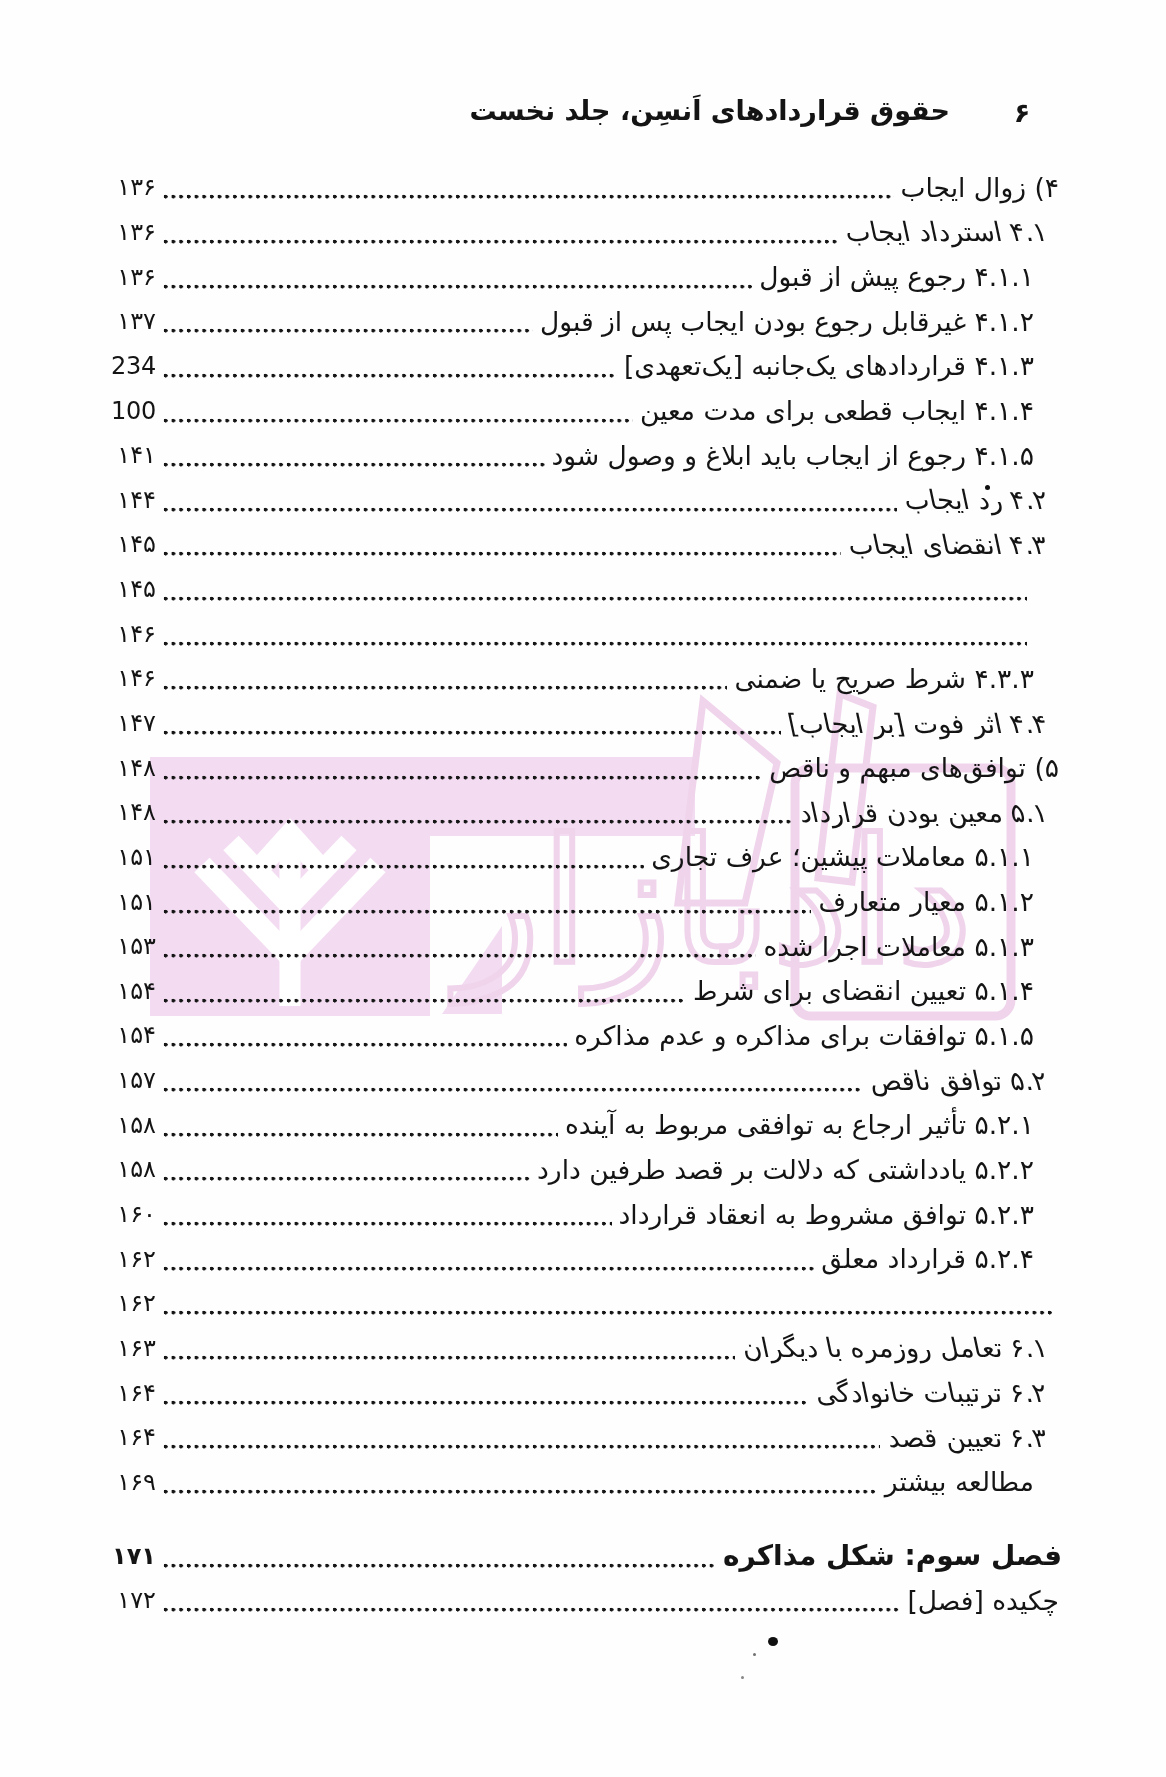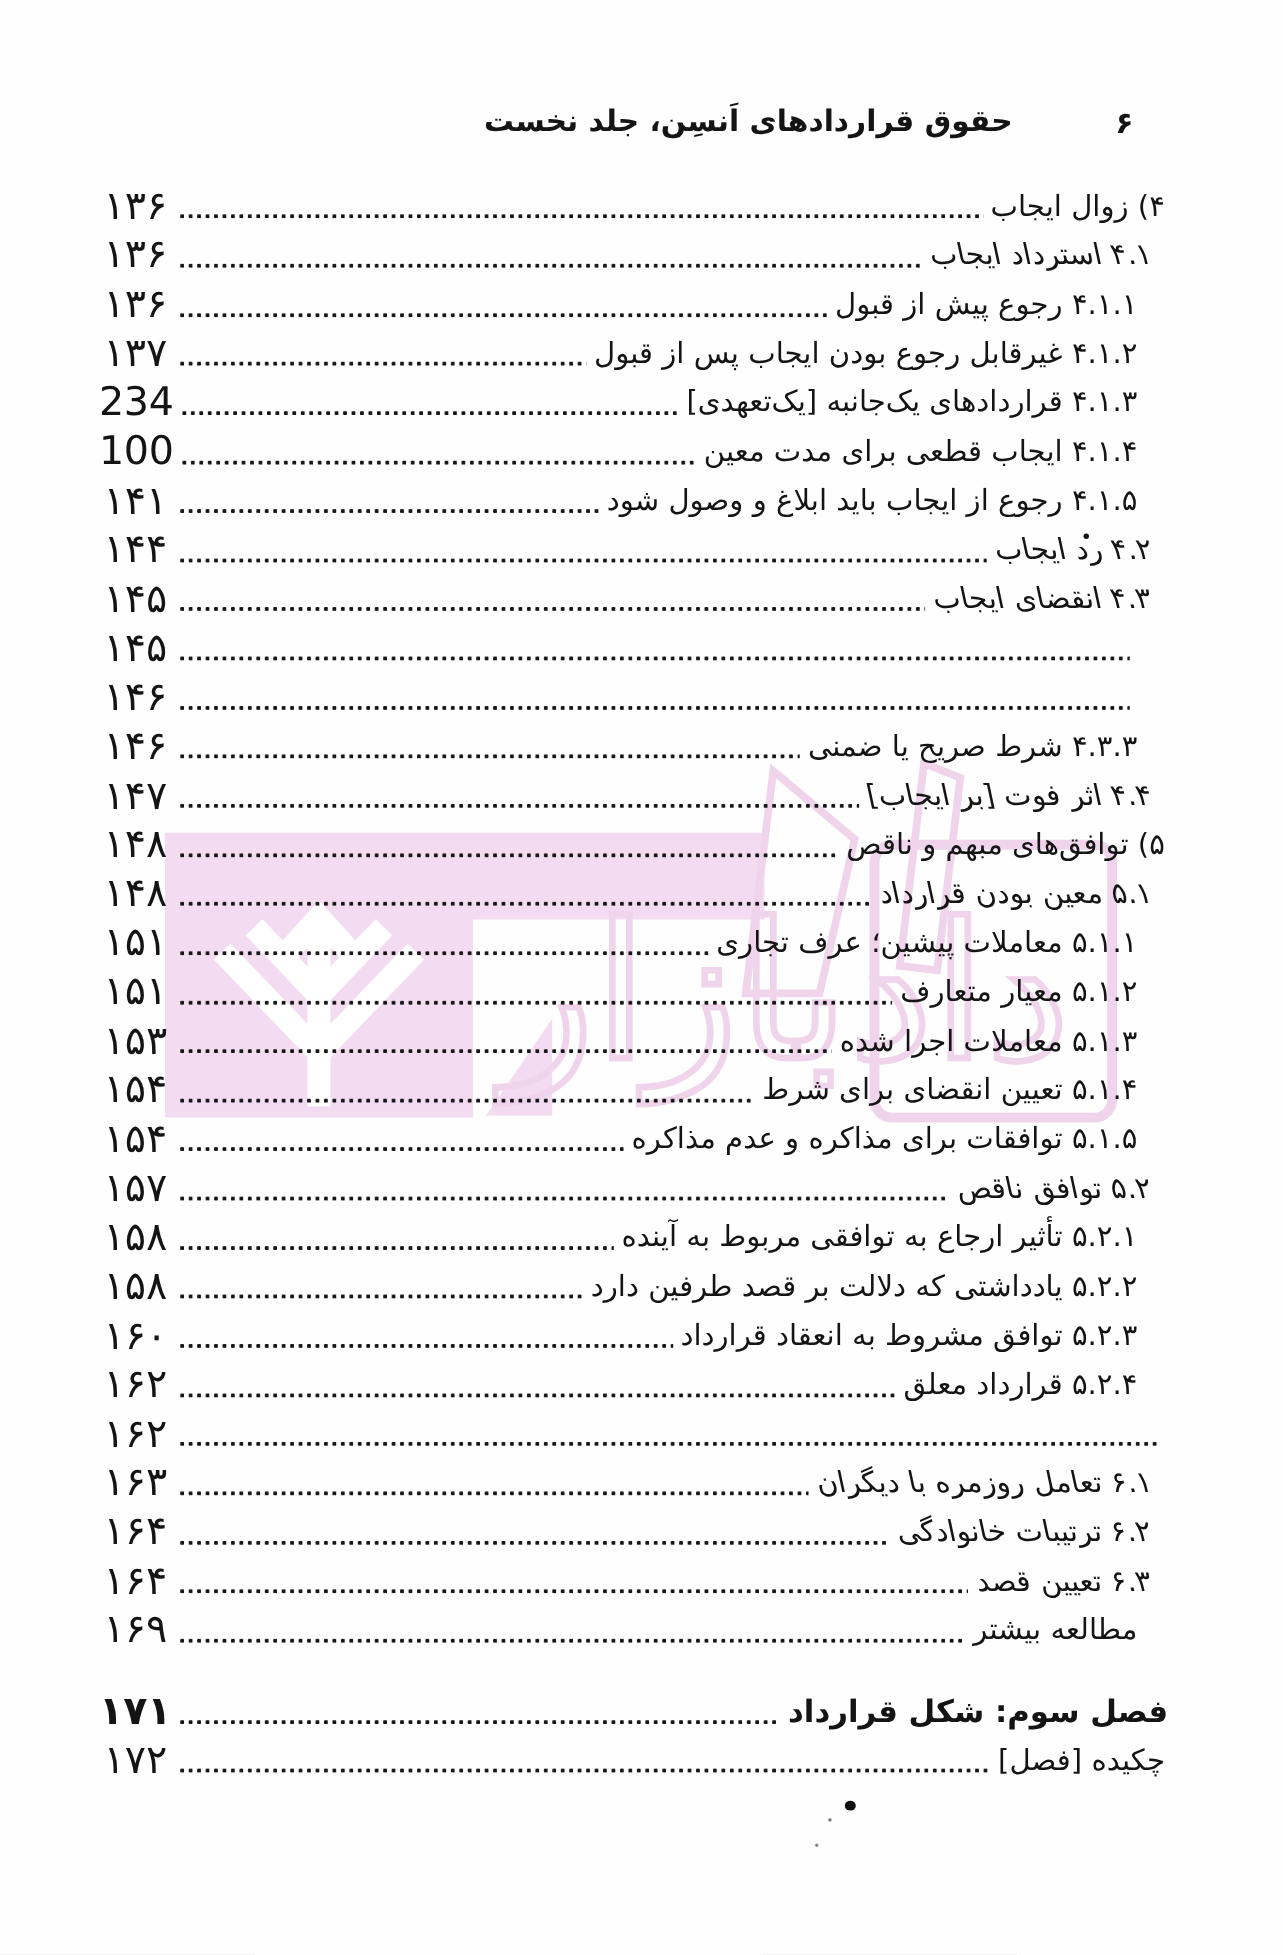--- a/index.html
+++ b/index.html
@@ -4,21 +4,21 @@
 <style>
   html,body{margin:0;padding:0;background:#e8e8e8;}
   .page{
     position:relative;width:1166px;height:1777px;margin:0 auto;
     background:#fefefe;overflow:hidden;
     font-family:"DejaVu Sans",sans-serif;color:#141414;direction:rtl;
   }
   .watermark{position:absolute;left:0;top:0;width:1166px;height:1777px;z-index:0;pointer-events:none;}
   .running-head{
     position:absolute;top:95px;left:440px;width:510px;z-index:2;
-    text-align:left;font-size:27px;font-weight:bold;letter-spacing:-0.5px;
+    text-align:right;font-size:27px;font-weight:bold;letter-spacing:-0.5px;
   }
   .folio{
     position:absolute;top:97px;left:1000px;width:44px;z-index:2;
     text-align:center;font-size:27px;font-weight:600;direction:ltr;
   }
   .toc{position:absolute;top:165px;left:90px;width:972px;z-index:2;}
   .toc-row{
     display:flex;flex-direction:row;align-items:center;direction:rtl;
     height:44.65px;font-size:26.5px;letter-spacing:-0.3px;white-space:nowrap;
   }
@@ -28,21 +28,21 @@
   .toc-row.lvl2{padding-right:15px;}
   .toc-row.lvl3{padding-right:28px;}
   .toc-row.bold{font-weight:bold;font-size:28px;}
   .toc-row.gap{margin-top:29px;}
   .toc-row .it{display:inline-block;transform:skewX(12deg);}
   .leader{
     flex:1 1 auto;height:6px;margin:0 7px;transform:translateY(10px);
     background-image:radial-gradient(circle at 2.6px 2.6px,#151515 1.75px,rgba(0,0,0,0) 2.15px);
     background-size:7.7px 6px;background-repeat:repeat-x;background-position:left top;
   }
-  .pagenum{flex:0 0 66px;text-align:center;direction:ltr;font-size:36px;}
+  .pagenum{flex:0 0 66px;text-align:right;direction:ltr;font-size:24px;}
   .speck{position:absolute;border-radius:50%;background:#101010;z-index:3;}
 </style>
 </head>
 <body>
 
 <div class="page">
 
   <svg class="watermark" viewBox="0 0 1166 1777" xmlns="http://www.w3.org/2000/svg" aria-hidden="true">
 
     <path d="M150,757 L695,757 L695,836 L430,836 L430,1016 L150,1016 Z" fill="#f3dcf2"></path>
@@ -211,21 +211,21 @@
         <span class="entry it">۶.۳ تعیین قصد</span>
         <span class="leader"></span>
         <span class="pagenum">۱۶۴</span>
       </div>
       <div class="toc-row lvl3">
         <span class="entry">مطالعه بیشتر</span>
         <span class="leader"></span>
         <span class="pagenum">۱۶۹</span>
       </div>
       <div class="toc-row lvl0 bold gap">
-        <span class="entry">فصل سوم: شکل قرارداد</span>
+        <span class="entry">فصل سوم: شکل مذاکره</span>
         <span class="leader"></span>
         <span class="pagenum">۱۷۱</span>
       </div>
       <div class="toc-row lvl1">
         <span class="entry">چکیده [فصل]</span>
         <span class="leader"></span>
         <span class="pagenum">۱۷۲</span>
       </div>
     </div>
 

